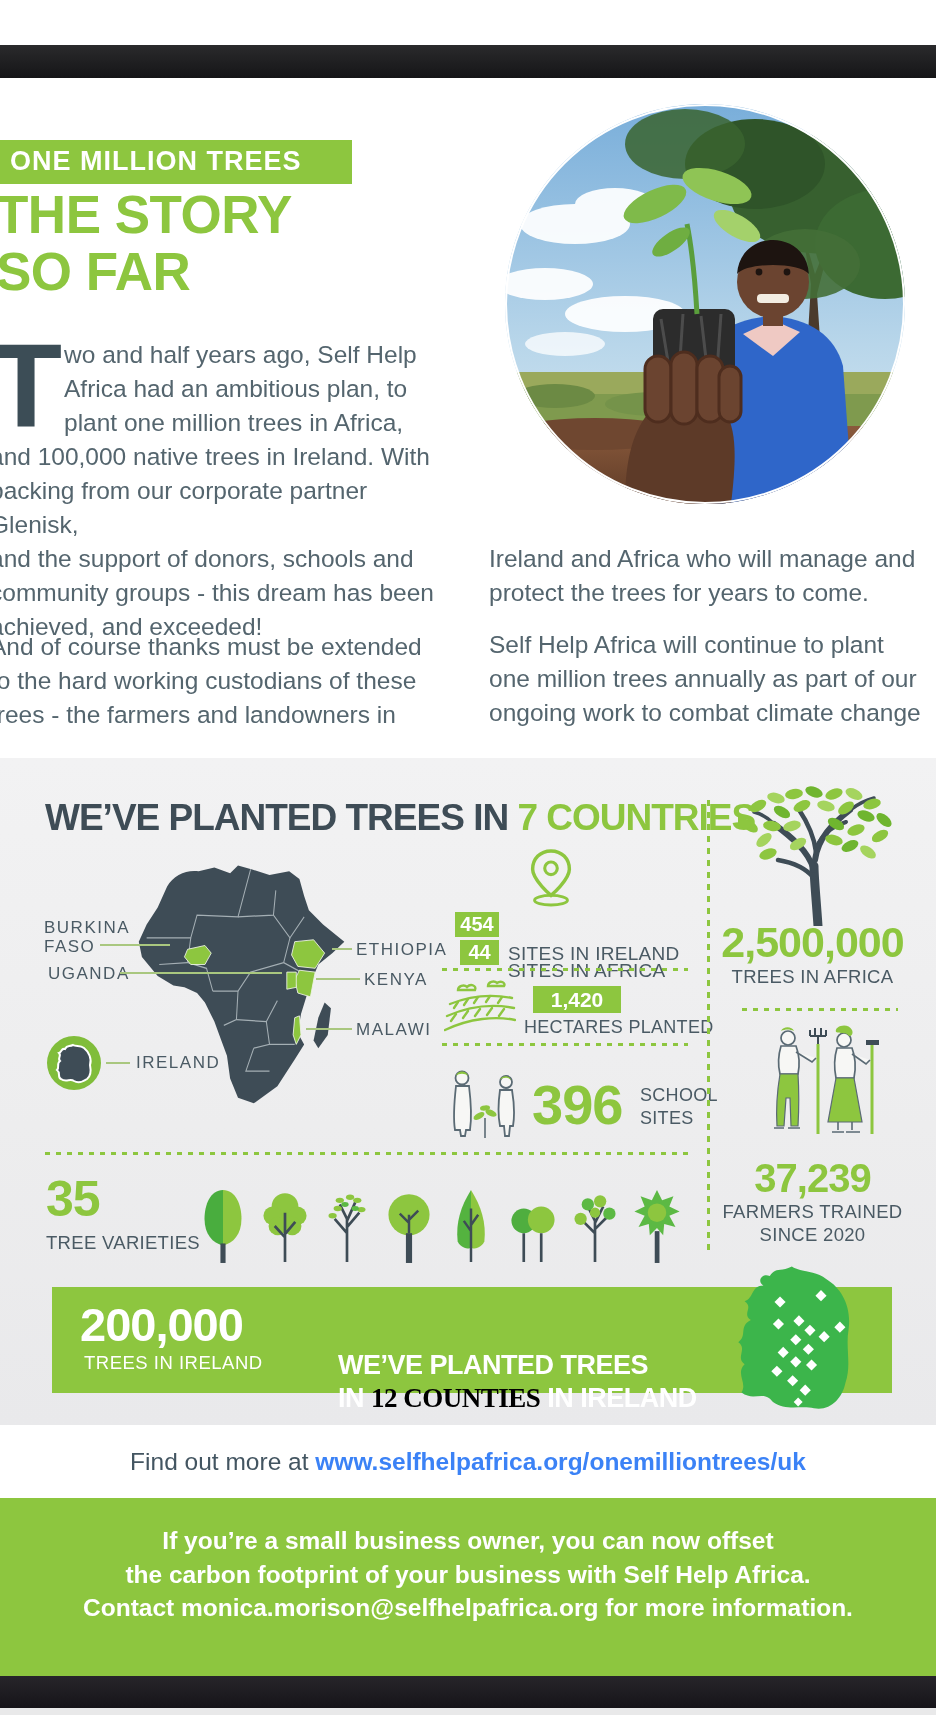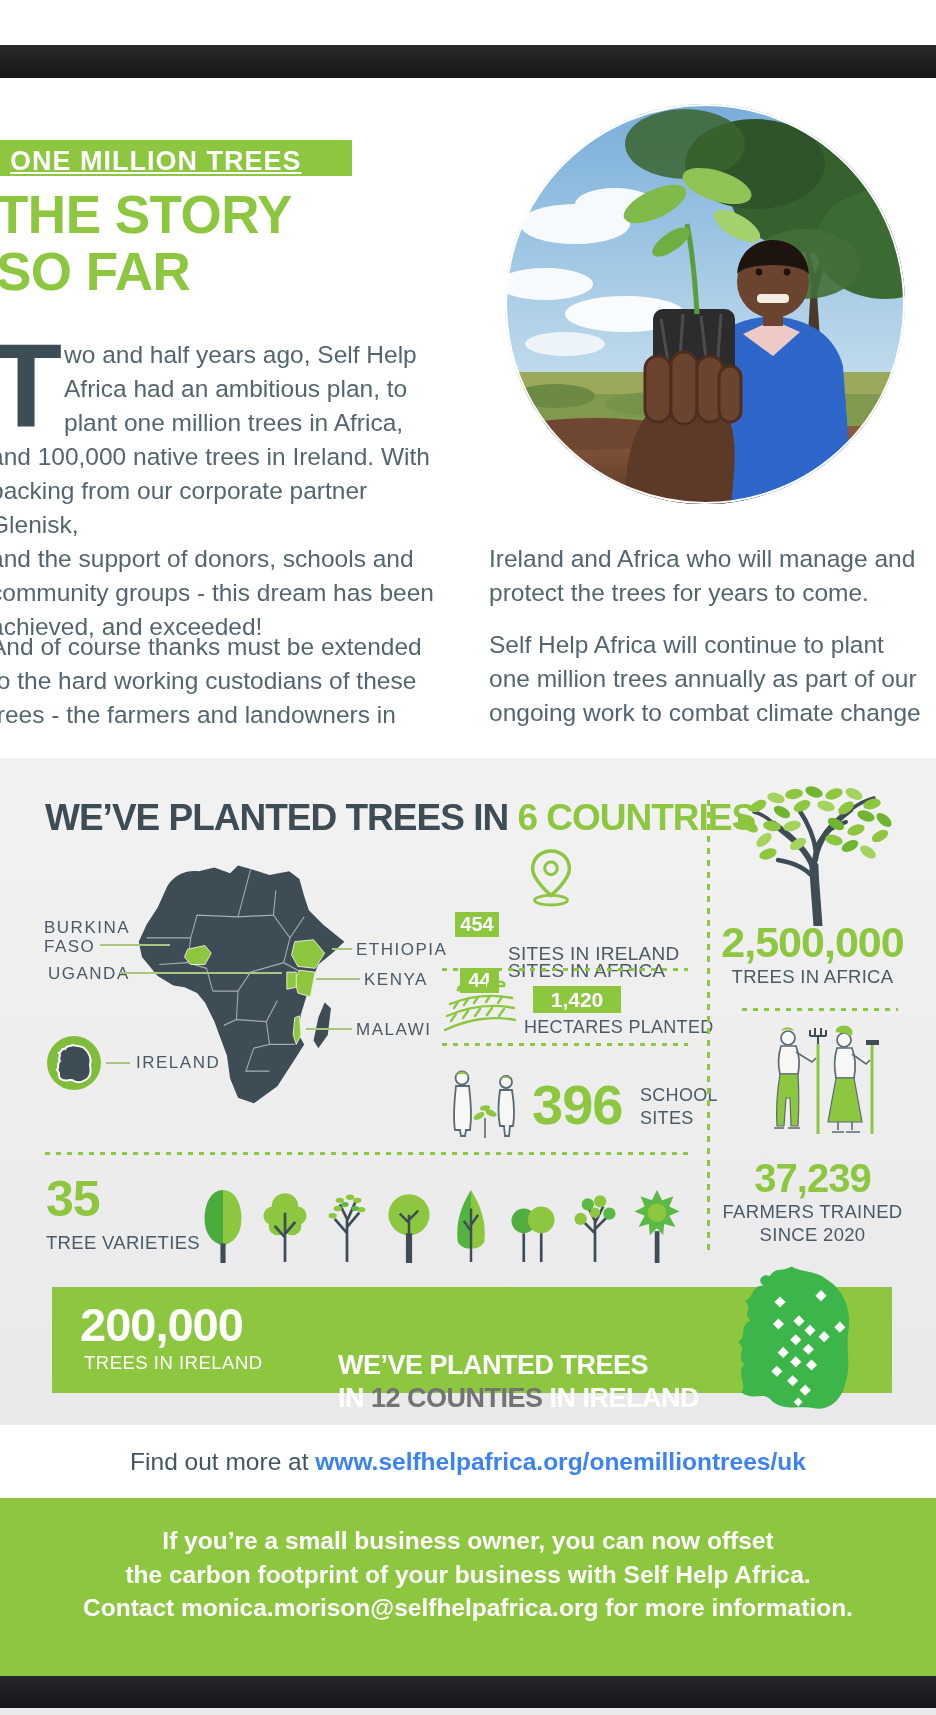--- a/index.html
+++ b/index.html
@@ -7,22 +7,22 @@
         font-family:"Liberation Sans",sans-serif;}
   .abs{position:absolute;}
   .pre{white-space:pre-line;}
 
   
   .bar-black-top{left:0;top:45px;width:936px;height:33px;background:linear-gradient(180deg,#2a2a2c,#151517);}
   .bar-black-bottom{left:0;top:1676px;width:936px;height:32px;background:linear-gradient(180deg,#27252a,#161419);}
   .bar-light-bottom{left:0;top:1708px;width:936px;height:7px;background:#e9e9ea;}
 
   
-  .tag{left:0;top:140px;width:352px;height:36px;background:#8dc63f;color:#fff;
-       font-weight:bold;font-size:27px;line-height:42px;padding-left:10px;box-sizing:border-box;letter-spacing:1px;text-decoration:underline;}
+  .tag{left:0;top:140px;width:352px;height:44px;background:#8dc63f;color:#fff;
+       font-weight:bold;font-size:27px;line-height:42px;padding-left:10px;box-sizing:border-box;letter-spacing:1px;}
   .h1{left:-4px;top:186px;color:#8dc63f;font-weight:bold;font-size:53px;line-height:57px;letter-spacing:-0.5px;white-space:pre-line;}
   .bodytext{color:#54656e;font-size:24.5px;line-height:34px;}
   .col-left-p1{left:-10px;top:338px;width:470px;}
   .dropcap{float:left;width:66px;height:100px;font-size:118px;line-height:92px;font-weight:bold;color:#3c4d56;margin:2px 8px 0 0;}
   .col-left-p2{left:-10px;top:630px;width:470px;}
   .col-right-p3{left:489px;top:542px;width:460px;}
   .col-right-p4{left:489px;top:628px;width:460px;}
   .photo{left:505px;top:104px;width:400px;height:400px;}
 
   
@@ -35,21 +35,21 @@
   .dash-v{width:3px;background:repeating-linear-gradient(180deg,#8dc63f 0 6px,transparent 6px 12px);}
   .badge{background:#8dc63f;color:#fff;font-weight:bold;font-size:20px;line-height:25px;text-align:center;letter-spacing:0;}
   .statlabel{color:#4a5a64;font-size:19px;letter-spacing:0.3px;}
   .bignum{color:#8dc63f;font-weight:bold;letter-spacing:-1px;}
 
   
   .banner{left:52px;top:1287px;width:840px;height:106px;background:#8dc63f;}
   .banner-num{left:80px;top:1297px;color:#fff;font-weight:bold;font-size:47px;letter-spacing:-1px;}
   .banner-num-label{left:84px;top:1352px;color:#fff;font-size:18.5px;letter-spacing:0.5px;}
   .banner-center{left:338px;top:1305px;color:#fff;font-weight:bold;font-size:27px;line-height:33px;letter-spacing:-0.5px;white-space:nowrap;margin-top:44px;}
-  .banner-center .navy{color:#737373;}
+  .banner-center .navy{color:#000000;font-family:Liberation Serif, serif;}
 
   .findout{left:0;top:1448px;width:936px;text-align:center;color:#435561;font-size:24.5px;}
   .findout b{color:#3b82f6;}
   .footer{left:0;top:1498px;width:936px;height:178px;background:#8dc63f;}
   .footer-text{left:0;top:1524px;width:936px;text-align:center;color:#fff;font-weight:bold;font-size:24.5px;line-height:33.5px;white-space:pre-line;}
 </style>
 </head>
 <body>
 
 <div id="page">
@@ -160,21 +160,21 @@
 
   <p class="abs bodytext col-right-p3 pre" style="margin:0;">Ireland and Africa who will manage and
 protect the trees for years to come.</p>
   <p class="abs bodytext col-right-p4 pre" style="margin:0;">Self Help Africa will continue to plant
 one million trees annually as part of our
 ongoing work to combat climate change</p>
 
   <div class="abs gray"></div>
 
   <div class="abs ig-title">
-    <span>WE’VE PLANTED TREES IN </span><span class="hl">6 COUNTRIES</span>
+    <span>WE’VE PLANTED TREES IN </span><span class="hl">7 COUNTRIES</span>
   </div>
 
   <svg class="abs" style="left:112px;top:858px;" width="252" height="252" viewBox="0 0 320 265" preserveAspectRatio="none">
     <path d="M70,30 C78,18 95,12 110,14 L130,10 L150,16 L160,8 L178,12 L200,18 L225,14 L238,22
              L244,40 L250,55 L268,70 L295,88 L280,100 L262,112 L252,132 L246,148 L240,164
              L236,184 L244,196 L232,212 L210,240 L180,258 L160,252 L150,232 L146,208 L138,190
              L130,172 L118,152 L108,142 L92,136 L78,134 L58,124 L38,104 L34,88 L44,70 L58,52 Z" fill="#3e4c56"></path>
     <path d="M262,168 L270,152 L278,158 L274,186 L262,200 L256,192 Z" fill="#3e4c56"></path>
     <g stroke="#c7d0d4" stroke-width="1.3" fill="none" opacity="0.75">
       <path d="M44,84 L100,84 L108,60 L160,62 L176,12"></path>
@@ -221,21 +221,21 @@
   <div class="abs maplabel" style="left:136px;top:1053px;">IRELAND</div>
 
   <svg class="abs" style="left:522px;top:846px;" width="58" height="62" viewBox="0 0 60 62">
     <path d="M30,4 C19,4 11,12 11,23 C11,34 30,50 30,50 C30,50 49,34 49,23 C49,12 41,4 30,4 Z" fill="none" stroke="#8dc63f" stroke-width="3.6"></path>
     <circle cx="30" cy="22" r="6.5" fill="none" stroke="#8dc63f" stroke-width="3.2"></circle>
     <ellipse cx="30" cy="55" rx="17" ry="5" fill="none" stroke="#8dc63f" stroke-width="3"></ellipse>
   </svg>
 
   <div class="abs badge" style="left:455px;top:912px;width:44px;">454</div>
   <div class="abs statlabel" style="left:508px;top:960px;">SITES IN AFRICA</div>
-  <div class="abs badge" style="left:460px;top:940px;width:39px;margin-top:28px;">44</div>
+  <div class="abs badge" style="left:460px;top:940px;width:39px;">44</div>
   <div class="abs statlabel" style="left:508px;top:943px;">SITES IN IRELAND</div>
 
   <div class="abs dash-h" style="left:442px;top:968px;width:246px;"></div>
 
   <svg class="abs" style="left:444px;top:980px;" width="72" height="60" viewBox="0 0 72 60">
     <g stroke="#8dc63f" stroke-width="2.4" fill="none" stroke-linecap="round">
       <path d="M14,10 C14,6 20,4 23,7 C27,3 33,6 31,10 Z"></path>
       <path d="M44,6 C44,2 50,0 53,3 C57,0 62,3 60,6 Z"></path>
       <path d="M6,24 C26,16 48,14 68,18"></path>
       <path d="M3,36 C26,26 50,24 70,28"></path>

